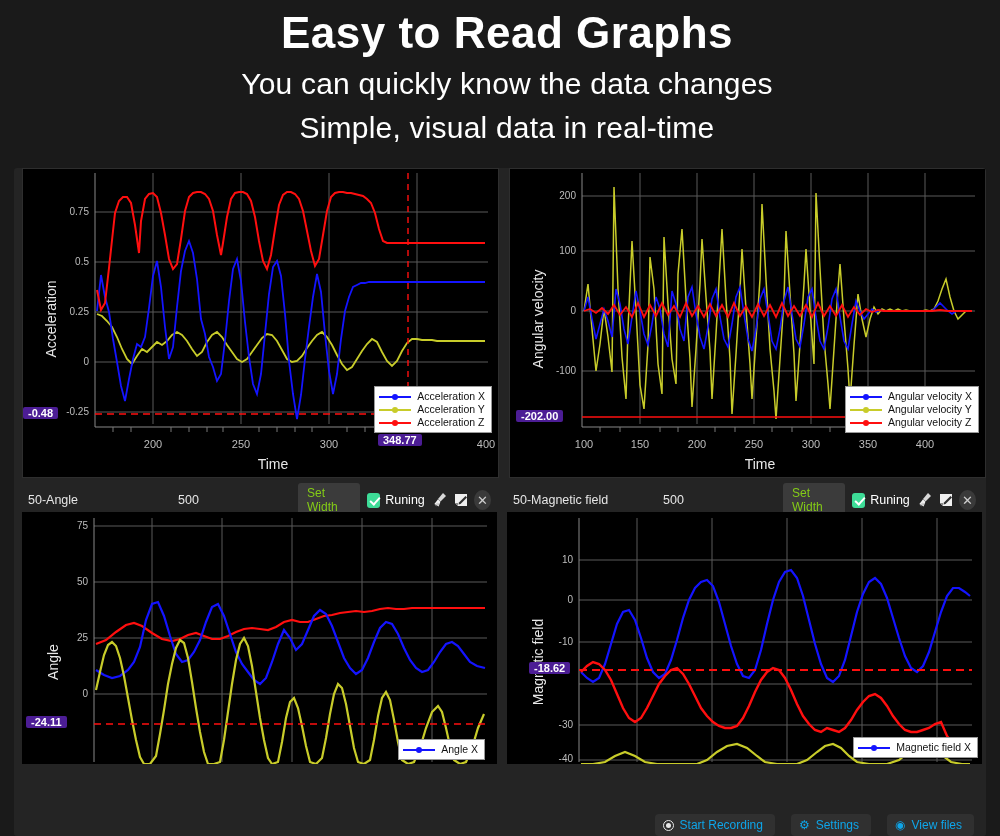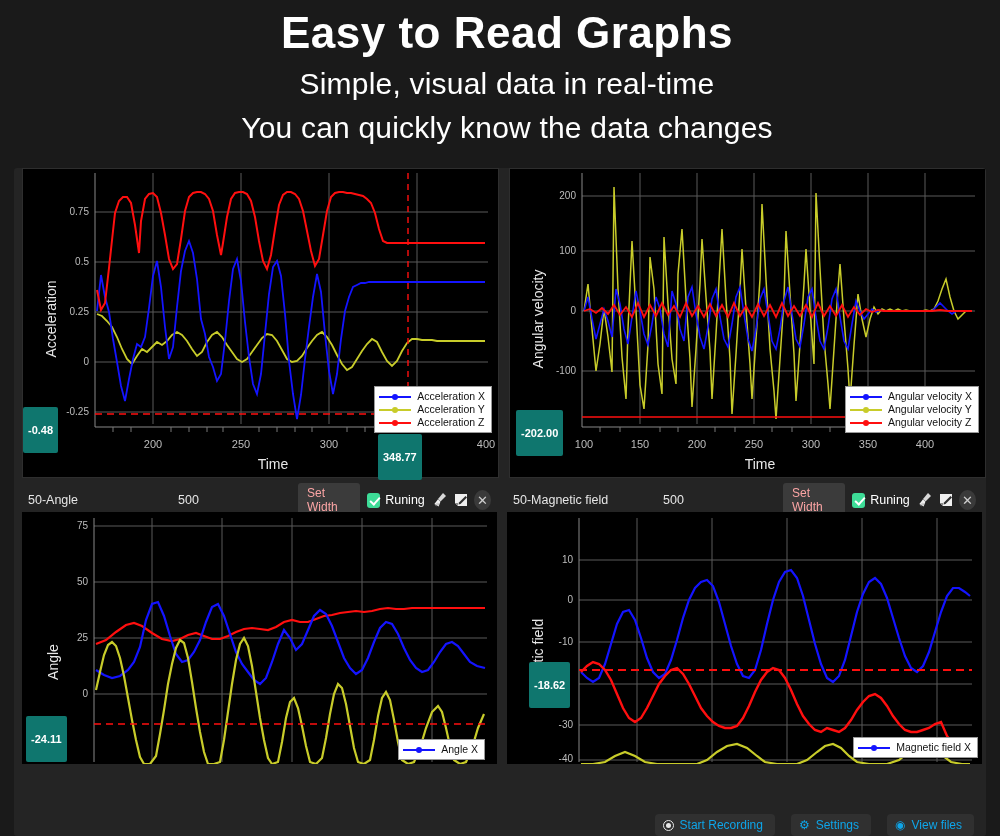--- a/index.html
+++ b/index.html
@@ -85,21 +85,21 @@
     align-items: center;
     color: #e6e6e6;
     font-size: 12.5px;
     padding: 0 4px 0 6px;
   }
   .ph-title { min-width: 150px; }
   .ph-num { min-width: 120px; text-align: left; }
   .ph-spacer { flex: 1; }
   .btn-setwidth {
     background: #3b3b3b;
-    color: #fca5a5;
+    color: #84cc16;
     font-size: 12px;
     border-radius: 3px;
     padding: 3px 9px;
     margin-right: 7px;
     cursor: pointer;
   }
   .chk {
     width: 15px; height: 15px;
     background: #3ddc97;
     border-radius: 3px;
@@ -157,25 +157,25 @@
     position: absolute; left: 0; right: 0; top: 4px; height: 1.6px;
     display: block;
   }
   .legend-line b {
     position: absolute; left: 13px; top: 1.5px;
     width: 6px; height: 6px; border-radius: 50%;
   }
 
   .marker {
     position: absolute;
-    background: #0f766e;
+    background: #4c1d95;
     color: #ffffff;
     font-size: 11px;
     font-weight: bold;
-    padding: 17px 5px;
+    padding: 0 5px;
     border-radius: 2px;
     white-space: nowrap;
   }
 
   .bottombar {
     position: absolute;
     left: 0; bottom: 0; width: 972px; height: 22px;
     display: flex; align-items: flex-start; justify-content: flex-end;
     gap: 16px; padding-right: 12px;
     background: #242424;
@@ -197,22 +197,22 @@
   .bb-dot::after {
     content:""; position:absolute; left:2px; top:2px;
     width:5px;height:5px;border-radius:50%;background:#e8e8e8;
   }
 </style>
 </head>
 <body>
 
 <div class="promo">
   <div class="promo-title">Easy to Read Graphs</div>
+  <div class="promo-sub">You can quickly know the data changes</div>
   <div class="promo-sub">Simple, visual data in real-time</div>
-  <div class="promo-sub">You can quickly know the data changes</div>
 </div>
 
 <div class="app">
 
 
   <div class="grid">
 
     <div class="row">
 
       <div class="panel top">

